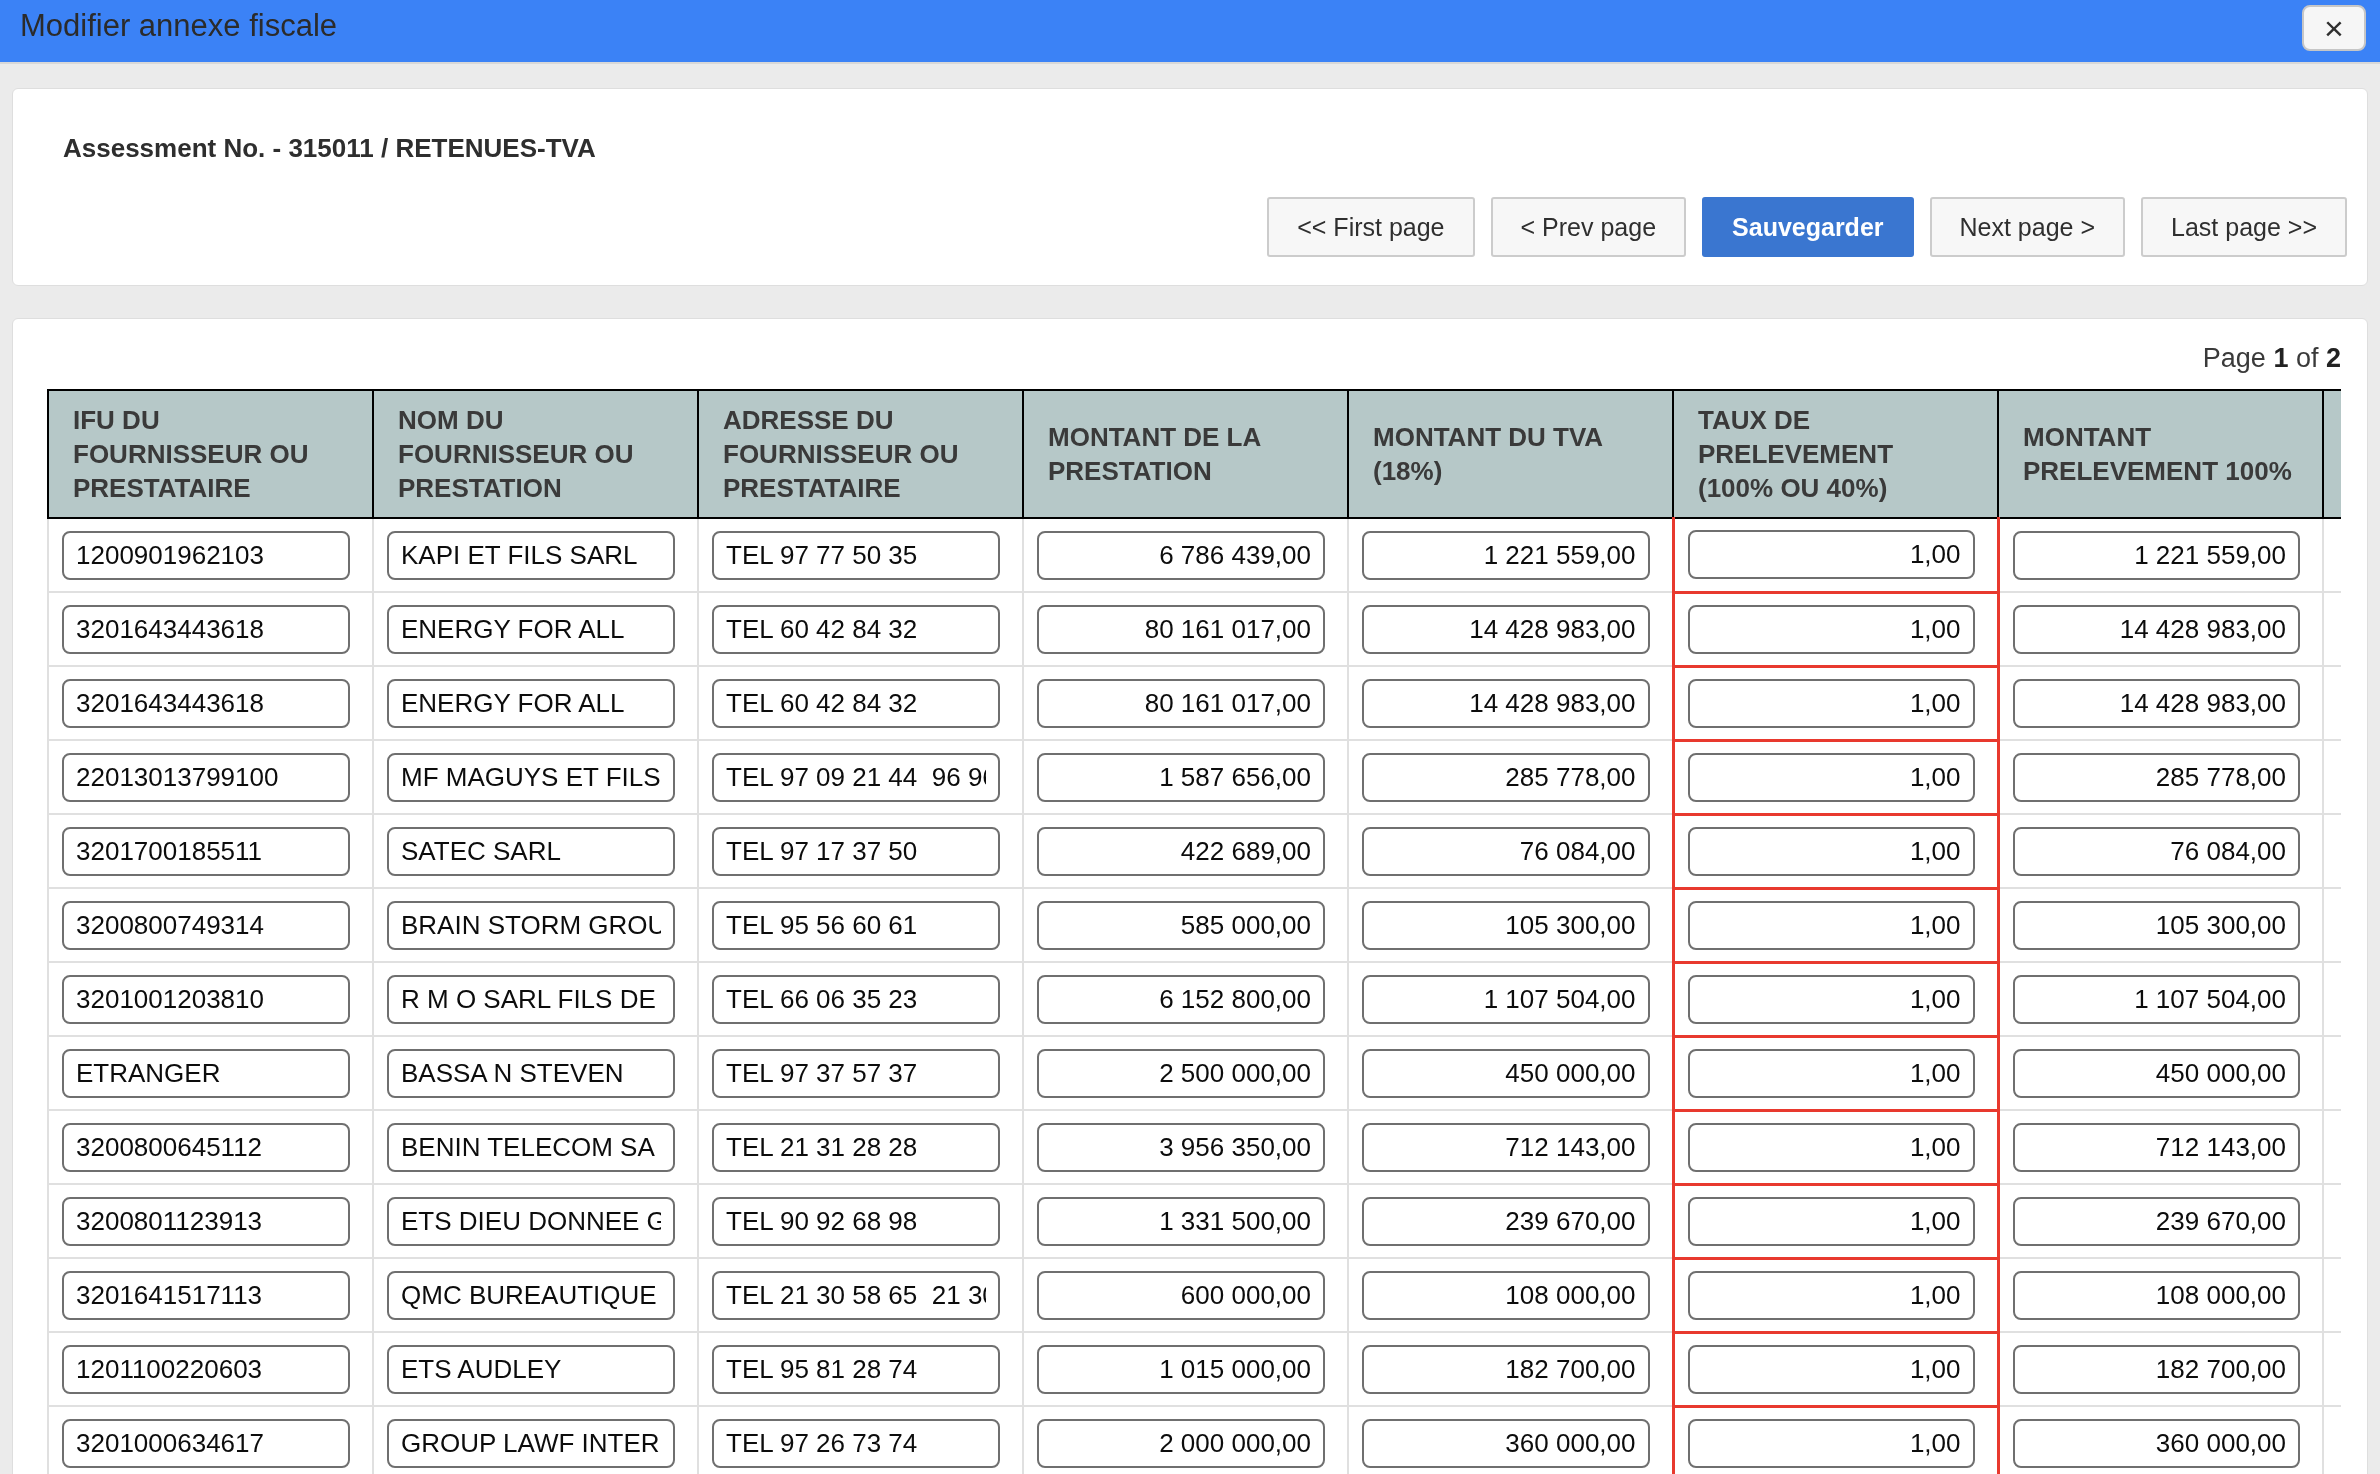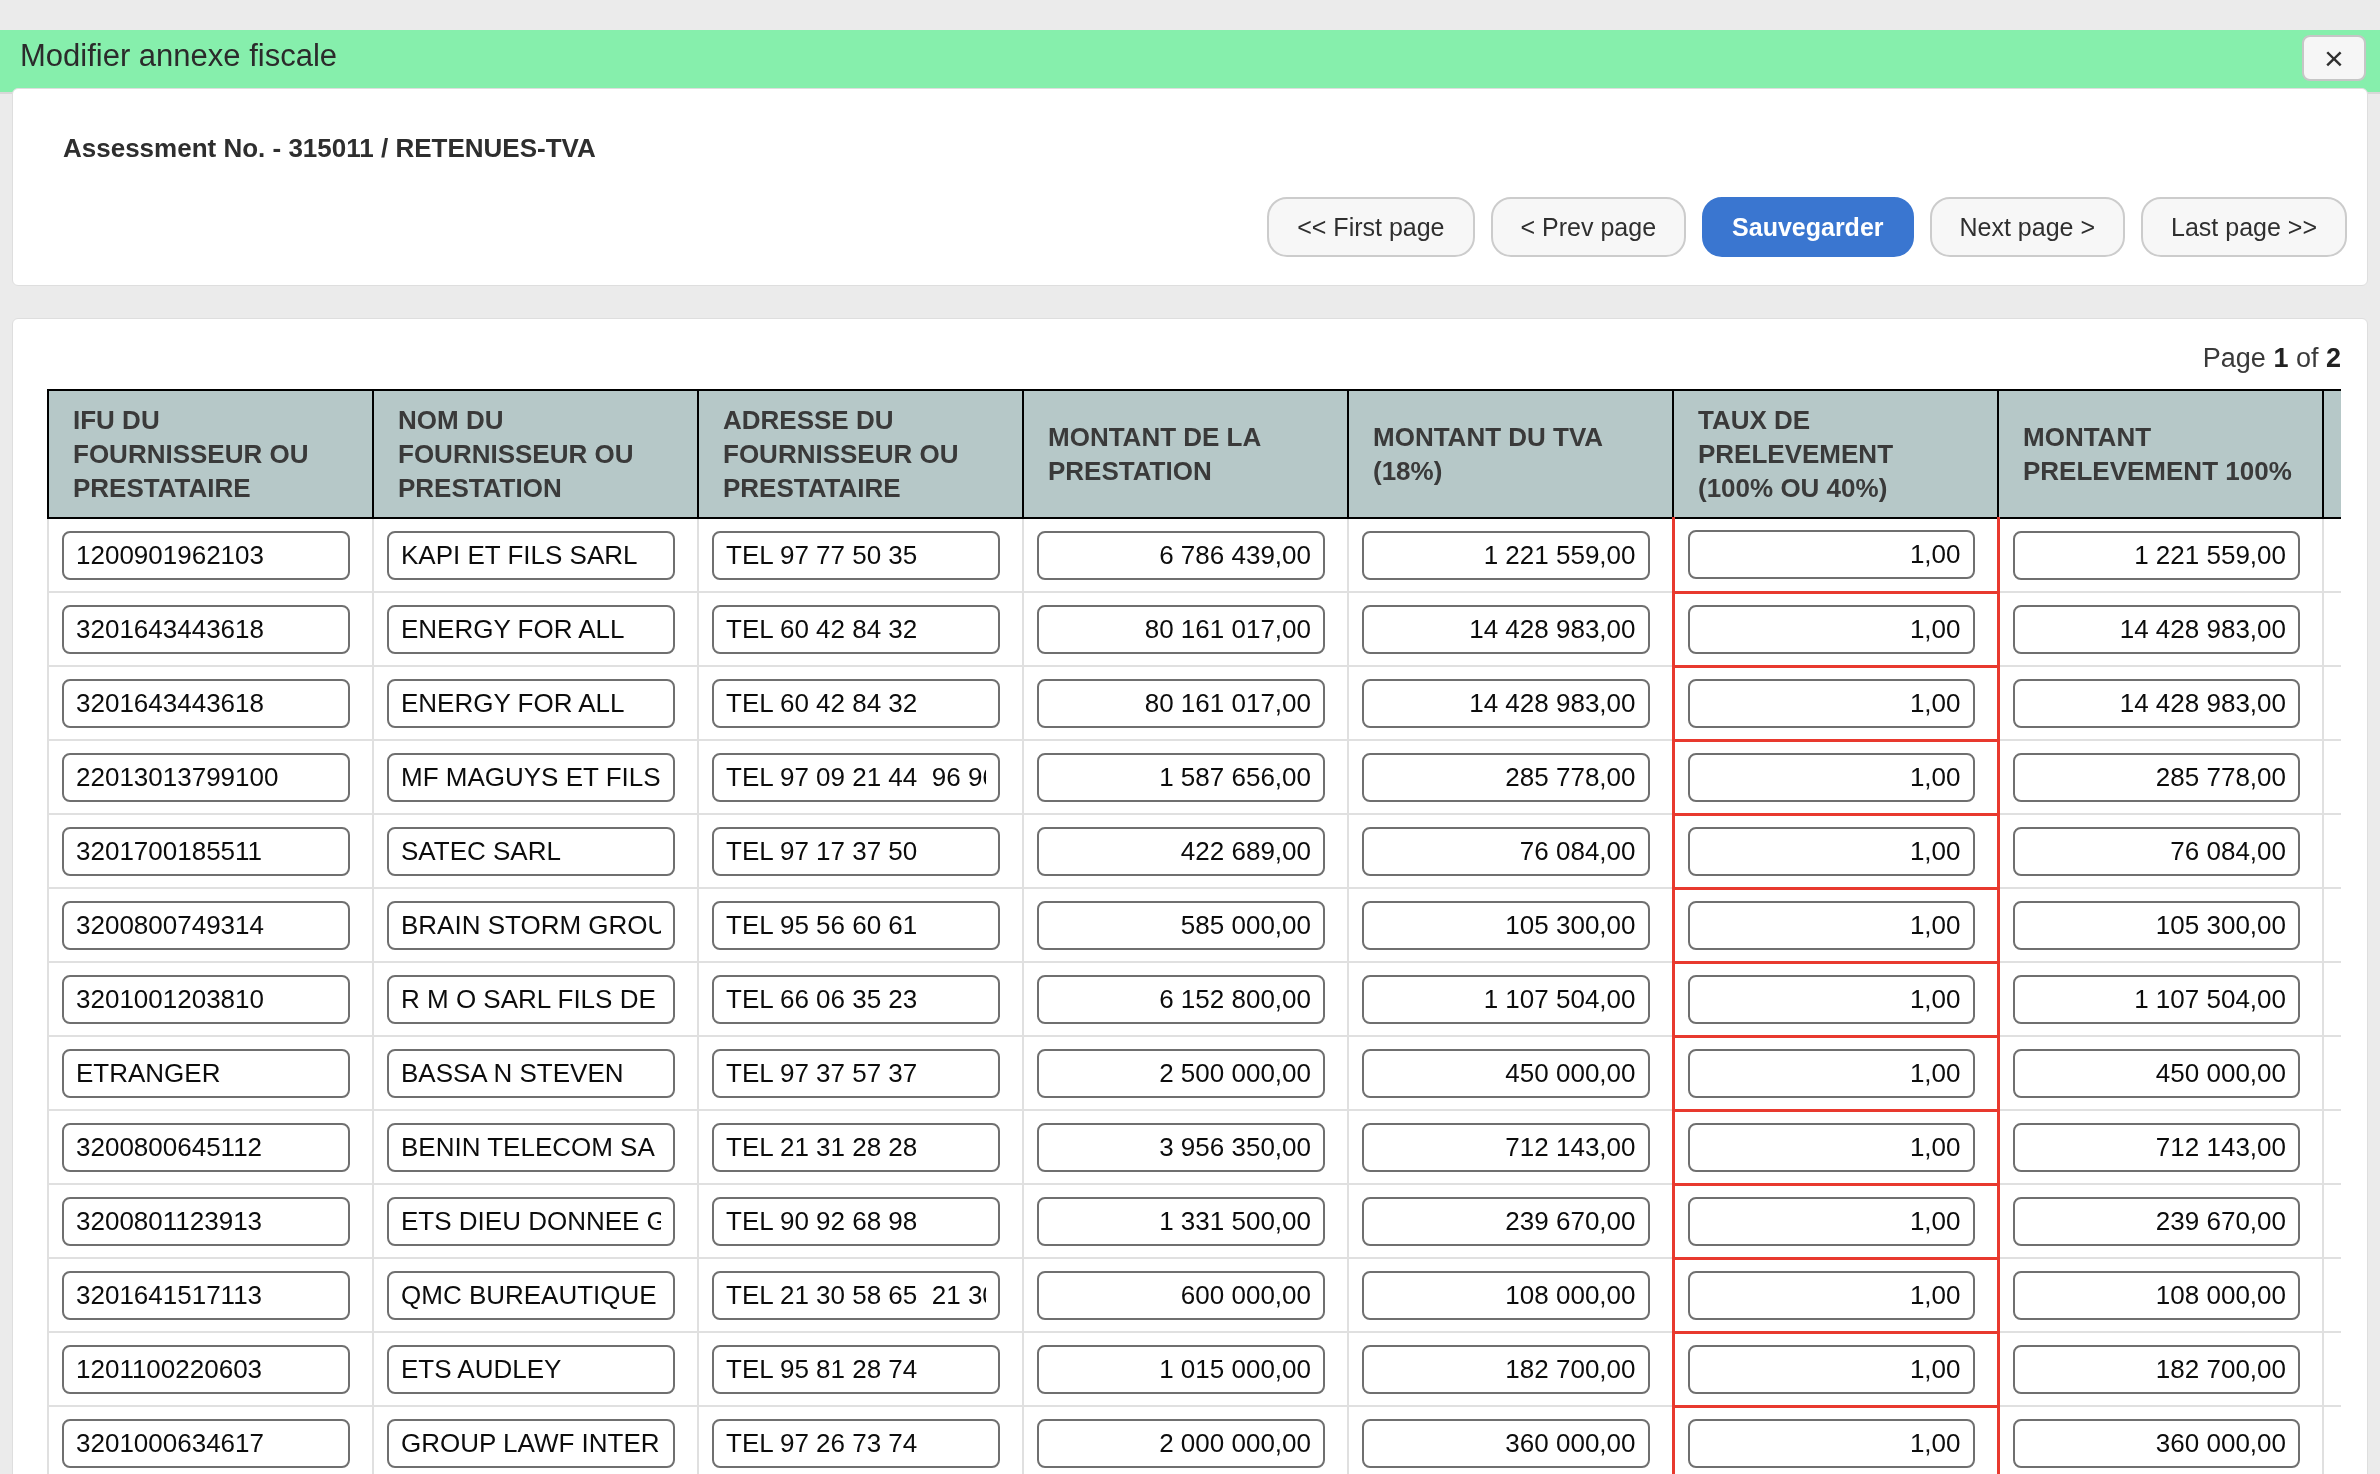--- a/index.html
+++ b/index.html
@@ -9,23 +9,22 @@
     overflow: hidden;
     background: #ebebeb;
     font-family: "Liberation Sans", "DejaVu Sans", sans-serif;
     color: #2d2d2d;
   }
 
   
   .modal-header {
     position: relative;
     width: 100%; height: 64px;
-    background: #86efac;
+    background: #3b82f6;
     border-bottom: 2px solid #d8d8d8;
-    margin-top: 30px;
   }
   .modal-title {
     position: absolute; left: 20px; top: 8px;
     font-size: 31px; font-weight: 400; color: #2b2b2b;
   }
   .close-btn {
     position: absolute; right: 14px; top: 5px;
     width: 64px; height: 46px;
     background: #f6f6f6;
     border: 2px solid #c6c6c6;
@@ -56,21 +55,21 @@
     display: flex; gap: 16px;
   }
   .btn {
     height: 60px;
     padding: 12px 28px;
     font-family: "Liberation Sans", "DejaVu Sans", sans-serif;
     font-size: 25px;
     color: #2f2f2f;
     background: #f7f7f7;
     border: 2px solid #cccccc;
-    border-radius: 20px;
+    border-radius: 3px;
     cursor: pointer;
     white-space: nowrap;
   }
   .btn-primary {
     background: #3a76d0;
     border-color: #3a76d0;
     color: #ffffff;
     font-weight: bold;
   }
 

